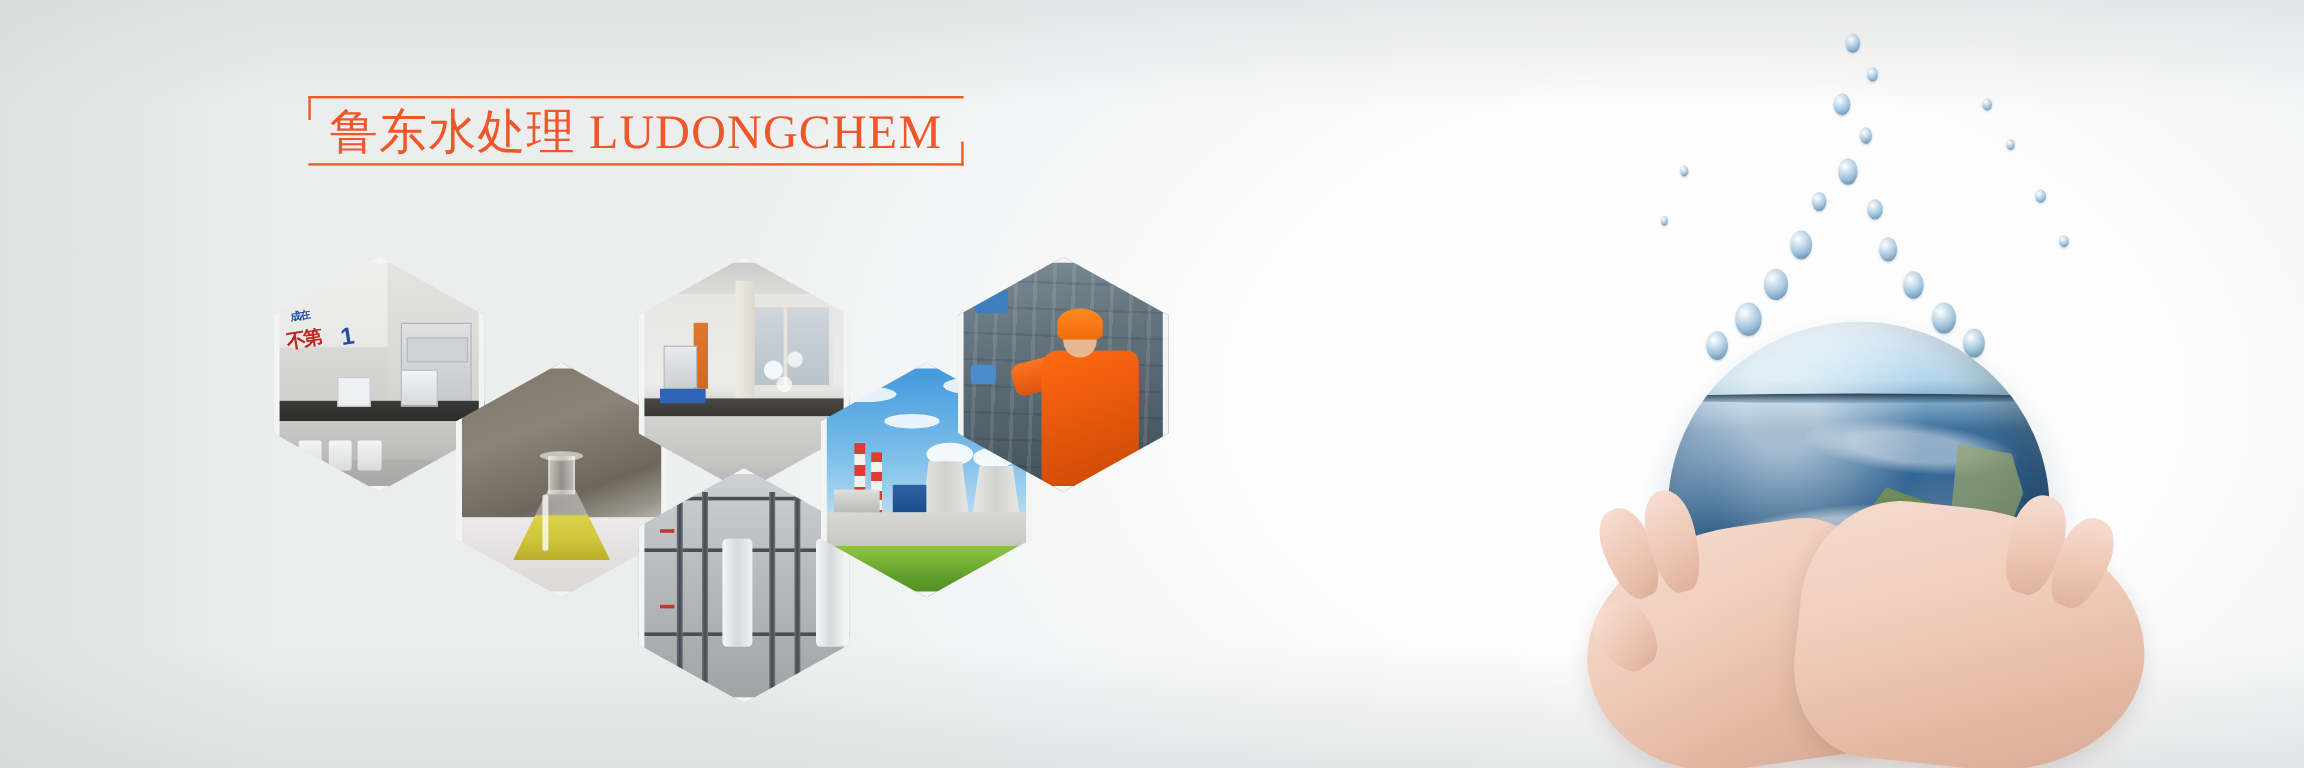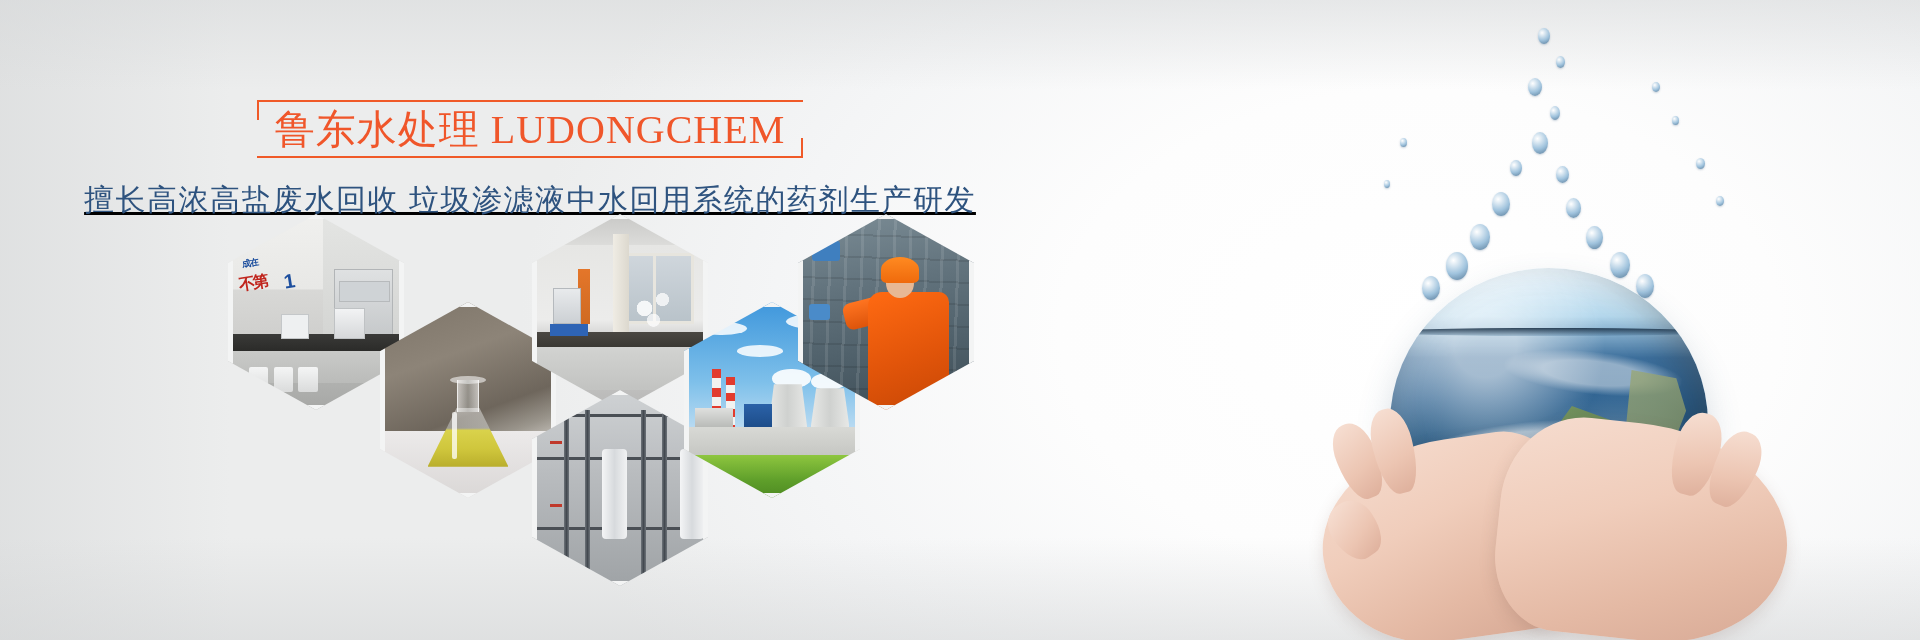--- a/index.html
+++ b/index.html
@@ -22,23 +22,22 @@
     position:absolute; inset:0;
     background:
       linear-gradient(180deg, rgba(215,217,218,.55) 0%, rgba(215,217,218,0) 14%),
       linear-gradient(0deg,  rgba(210,212,213,.50) 0%, rgba(210,212,213,0) 16%),
       linear-gradient(90deg, rgba(208,210,211,.45) 0%, rgba(208,210,211,0) 12%);
     pointer-events:none;
   }
 
   
   #headline{
-    position:absolute; left:0; top:100px; width:1060px;
+    position:absolute; left:0; top:80px; width:1060px;
     text-align:center;
-    text-decoration:underline;
   }
   #title-wrap{
     position:relative;
     display:inline-block;
     padding:6px 18px 4px 18px;
   }
   #title-wrap .brk{
     position:absolute;
     background:#f05a28;
   }
@@ -430,21 +429,20 @@
   <div id="headline">
 
     <div id="title-wrap">
       <span class="brk top"></span>
       <span class="brk lcap"></span>
       <span class="brk bot"></span>
       <span class="brk rcap"></span>
       <div id="main-title">鲁东水处理 LUDONGCHEM</div>
     </div>
 
-    <div id="subtitle">擅长高浓高盐废水回收  垃圾渗滤液中水回用系统的药剂生产研发</div>
   </div>
 
   <div id="hex-cluster">
 
     <div class="hex" id="hex-lab">
       <div class="inner art-lab">
         <div class="wallR"></div>
         <div class="cabinet"></div>
         <div class="bench"></div>
         <div class="benchfront"></div>

